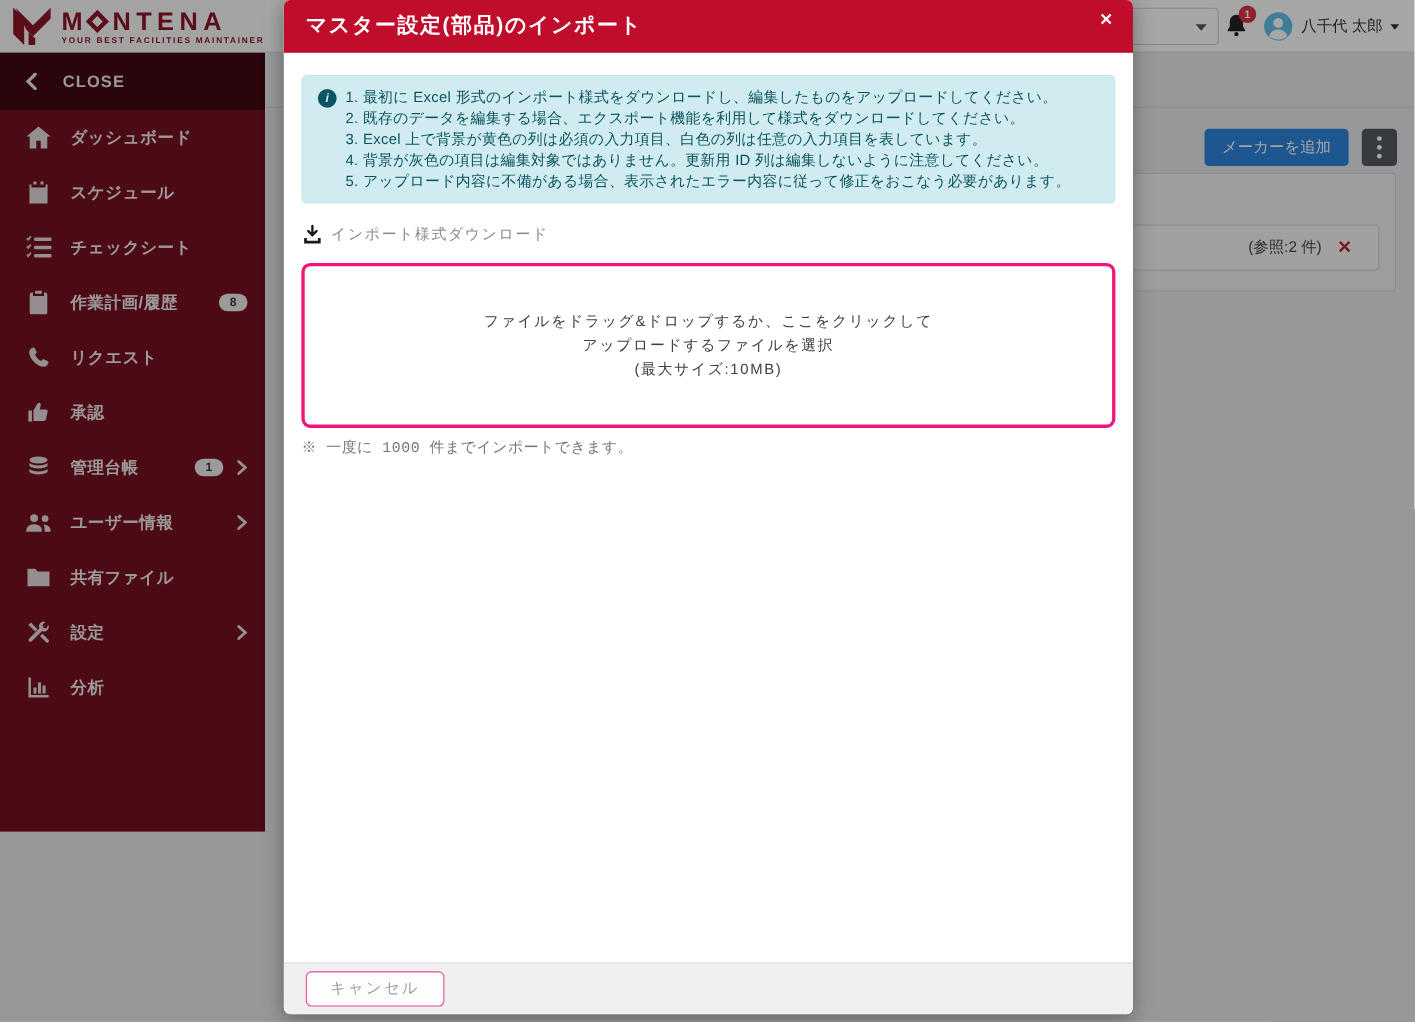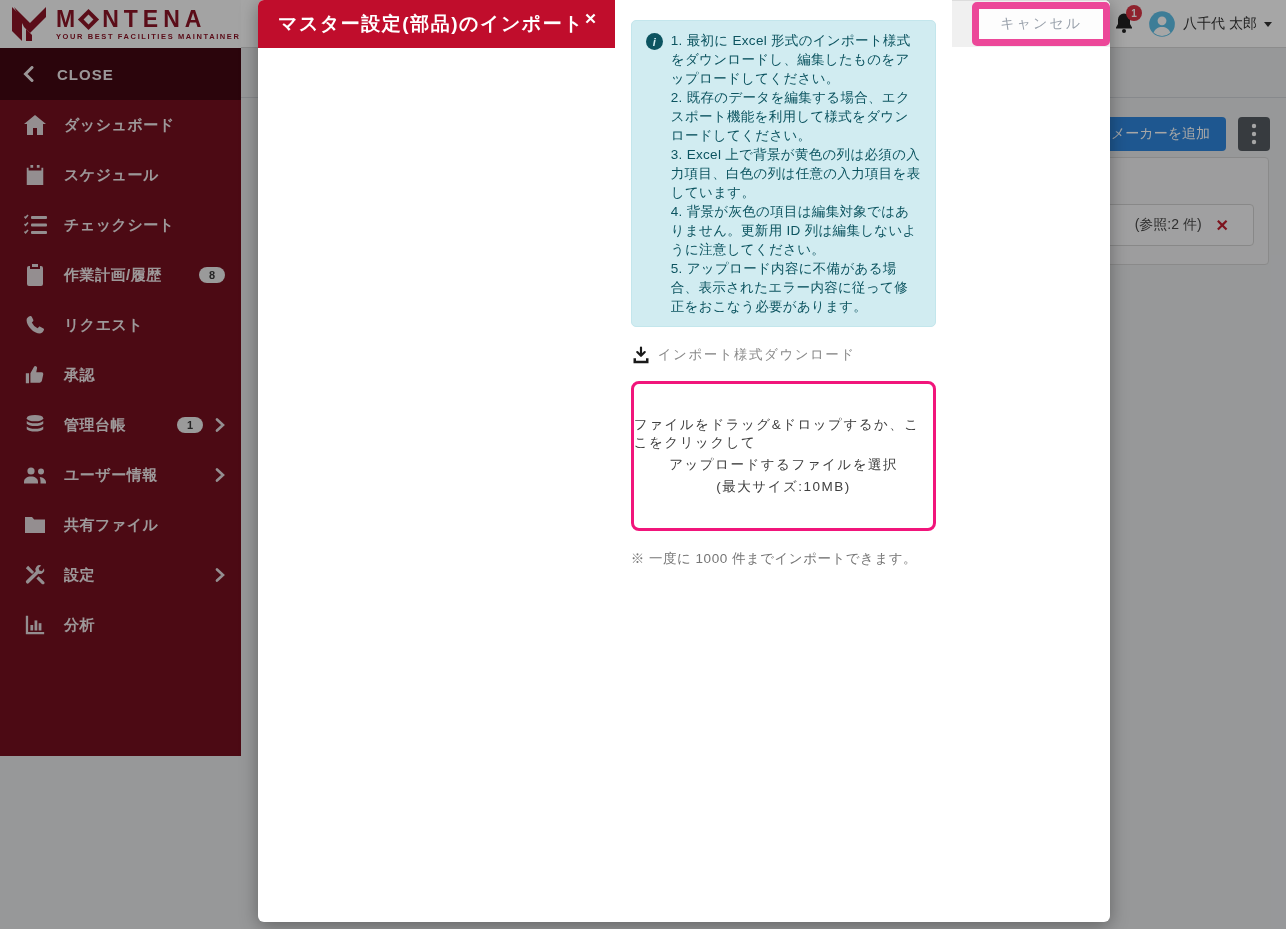--- a/index.html
+++ b/index.html
@@ -59,45 +59,45 @@
   .bg-card { position:absolute; left:709px; top:109px; width:319px; height:108px; background:#f2f2f3;
              border:1px solid #d4d4d4; border-radius:4px; }
   .ref-row { position:absolute; left:14px; right:14px; top:46px; height:42px; background:#f6f6f7;
              border:1px solid #d2d2d2; border-radius:4px; display:flex; align-items:center;
              justify-content:flex-end; padding-right:24px; }
   .ref-txt { font-size:14px; color:#4a4a4a; }
   .ref-x { font-size:16px; font-weight:700; color:#c11f2e; margin-left:14px; cursor:pointer; }
 
   
   .backdrop { position:absolute; inset:0; background:rgba(0,0,0,0.35); z-index:5; }
-  .modal { position:absolute; left:258px; top:0; width:852px; height:922px; background:#fff; z-index:10;
+  .modal { position:absolute; left:258px; top:0; width:772px; height:922px; background:#fff; z-index:10;
            border-radius:6px; overflow:hidden; box-shadow:0 4px 18px rgba(0,0,0,0.35);
-           display:flex; flex-direction:row; }
+           display:flex; flex-direction:column; }
   .modal-header { height:48px; background:#c00d2c; display:flex; align-items:flex-start; padding:10px 18px 0 20px; }
   .modal-title { color:#fff; font-size:19px; font-weight:700; letter-spacing:1.5px; line-height:28px; }
   .modal-close { margin-left:auto; background:none; border:none; color:#fff; font-size:15px; font-weight:700;
                  cursor:pointer; line-height:18px; padding:0; }
   .modal-body { flex:1; padding:20px 16px 0 16px; position:relative; }
   .info-box { background:#d1ecf1; border:1px solid #c3e6ec; border-radius:5px; color:#0c5460;
               padding:10px 14px 10px 12px; display:flex; }
   .info-icon { flex:0 0 auto; width:17px; height:17px; border-radius:50%; background:#0c5460; color:#d1ecf1;
                font-size:11px; font-weight:700; font-style:italic; display:flex; align-items:center;
                justify-content:center; margin:2px 8px 0 2px; }
   .info-lines { font-size:13.5px; line-height:19px; letter-spacing:0.3px; }
   .dl-row { display:flex; align-items:center; margin-top:18px; cursor:pointer; }
   .dl-row svg { color:#1a1a1a; }
   .dl-txt { font-size:13.5px; color:#8a8a8a; letter-spacing:1.5px; margin-left:7px; }
   .dropzone { margin-top:16px; height:150px; border:3px solid #f1157b; border-radius:8px; background:#fff;
               display:flex; flex-direction:column; align-items:center; justify-content:center;
               color:#404040; font-size:13.5px; letter-spacing:1.5px; line-height:18px; cursor:pointer; }
   .dz-line { margin:2px 0; }
-  .import-note { margin-top:19px; font-size:13.5px; color:#757575; letter-spacing:0.5px; }
+  .import-note { margin-top:9px; font-size:13.5px; color:#757575; letter-spacing:0.5px;font-family:Liberation Mono, monospace; }
   .modal-footer { height:47px; background:#f0f0f0; border-top:1px solid #dddddd; display:flex;
                   align-items:center; padding-left:20px; }
-  .btn-cancel { background:#fdfdfd; border:7px solid #ec4899; border-radius:5px; color:#99a1ab;
+  .btn-cancel { background:#fdfdfd; border:1px solid #ec4899; border-radius:5px; color:#99a1ab;
                 font-size:14px; letter-spacing:2px; padding:6px 21px; cursor:pointer; }
 </style>
 </head>
 <body>
 
 <div class="topbar">
   <div class="logo-area">
     <svg class="logo-mark" viewBox="0 0 40 38">
       <path fill="#8c1527" d="M2 2 L12 12 L12 36 L2 26 Z"></path>
       <path fill="#8c1527" d="M4 2 L20 18 L36 2 L36 12 L20 28 L14 22 Z"></path>

